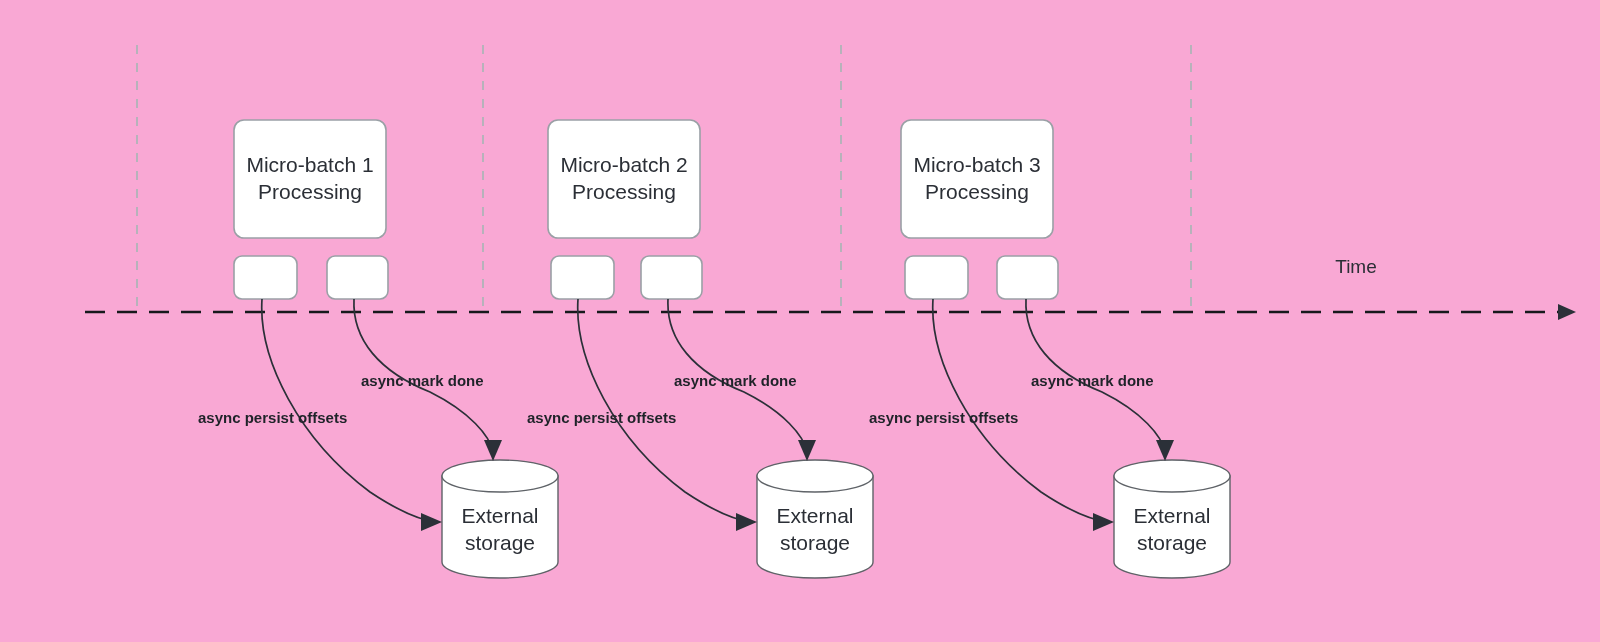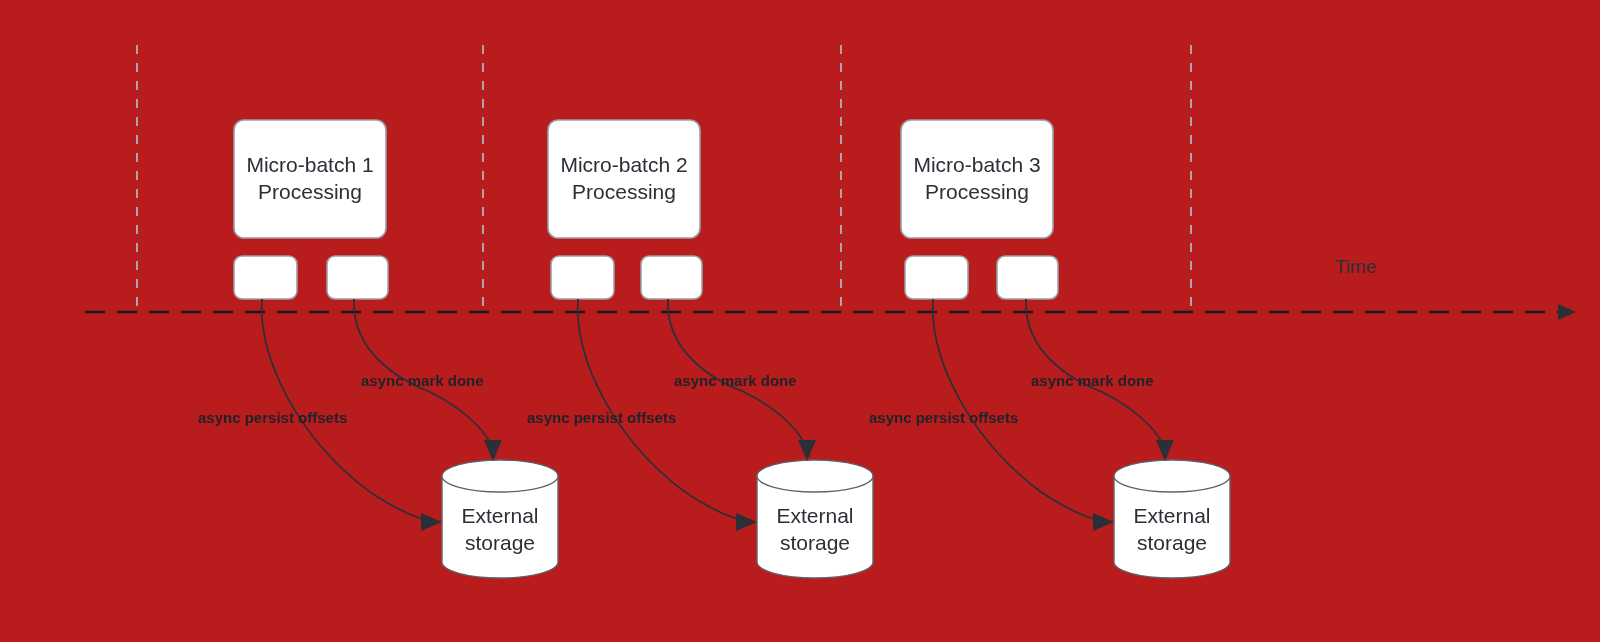--- a/index.html
+++ b/index.html
@@ -7,21 +7,21 @@
     padding: 0;
     background: #ffffff;
   }
   body {
     font-family: "Liberation Sans", sans-serif;
   }
   #diagram-root {
     position: relative;
     width: 1600px;
     height: 642px;
-    background: #b91c1c;
+    background: #f9a8d4;
     overflow: hidden;
   }
   #diagram-svg {
     position: absolute;
     left: 0;
     top: 0;
     width: 1600px;
     height: 642px;
     display: block;
   }

